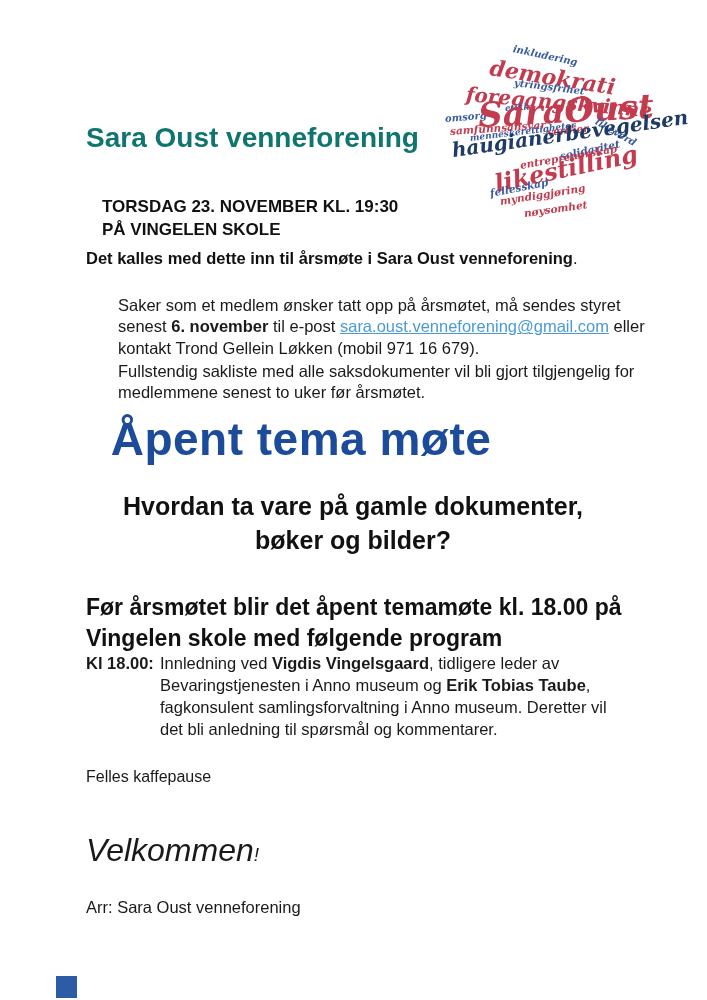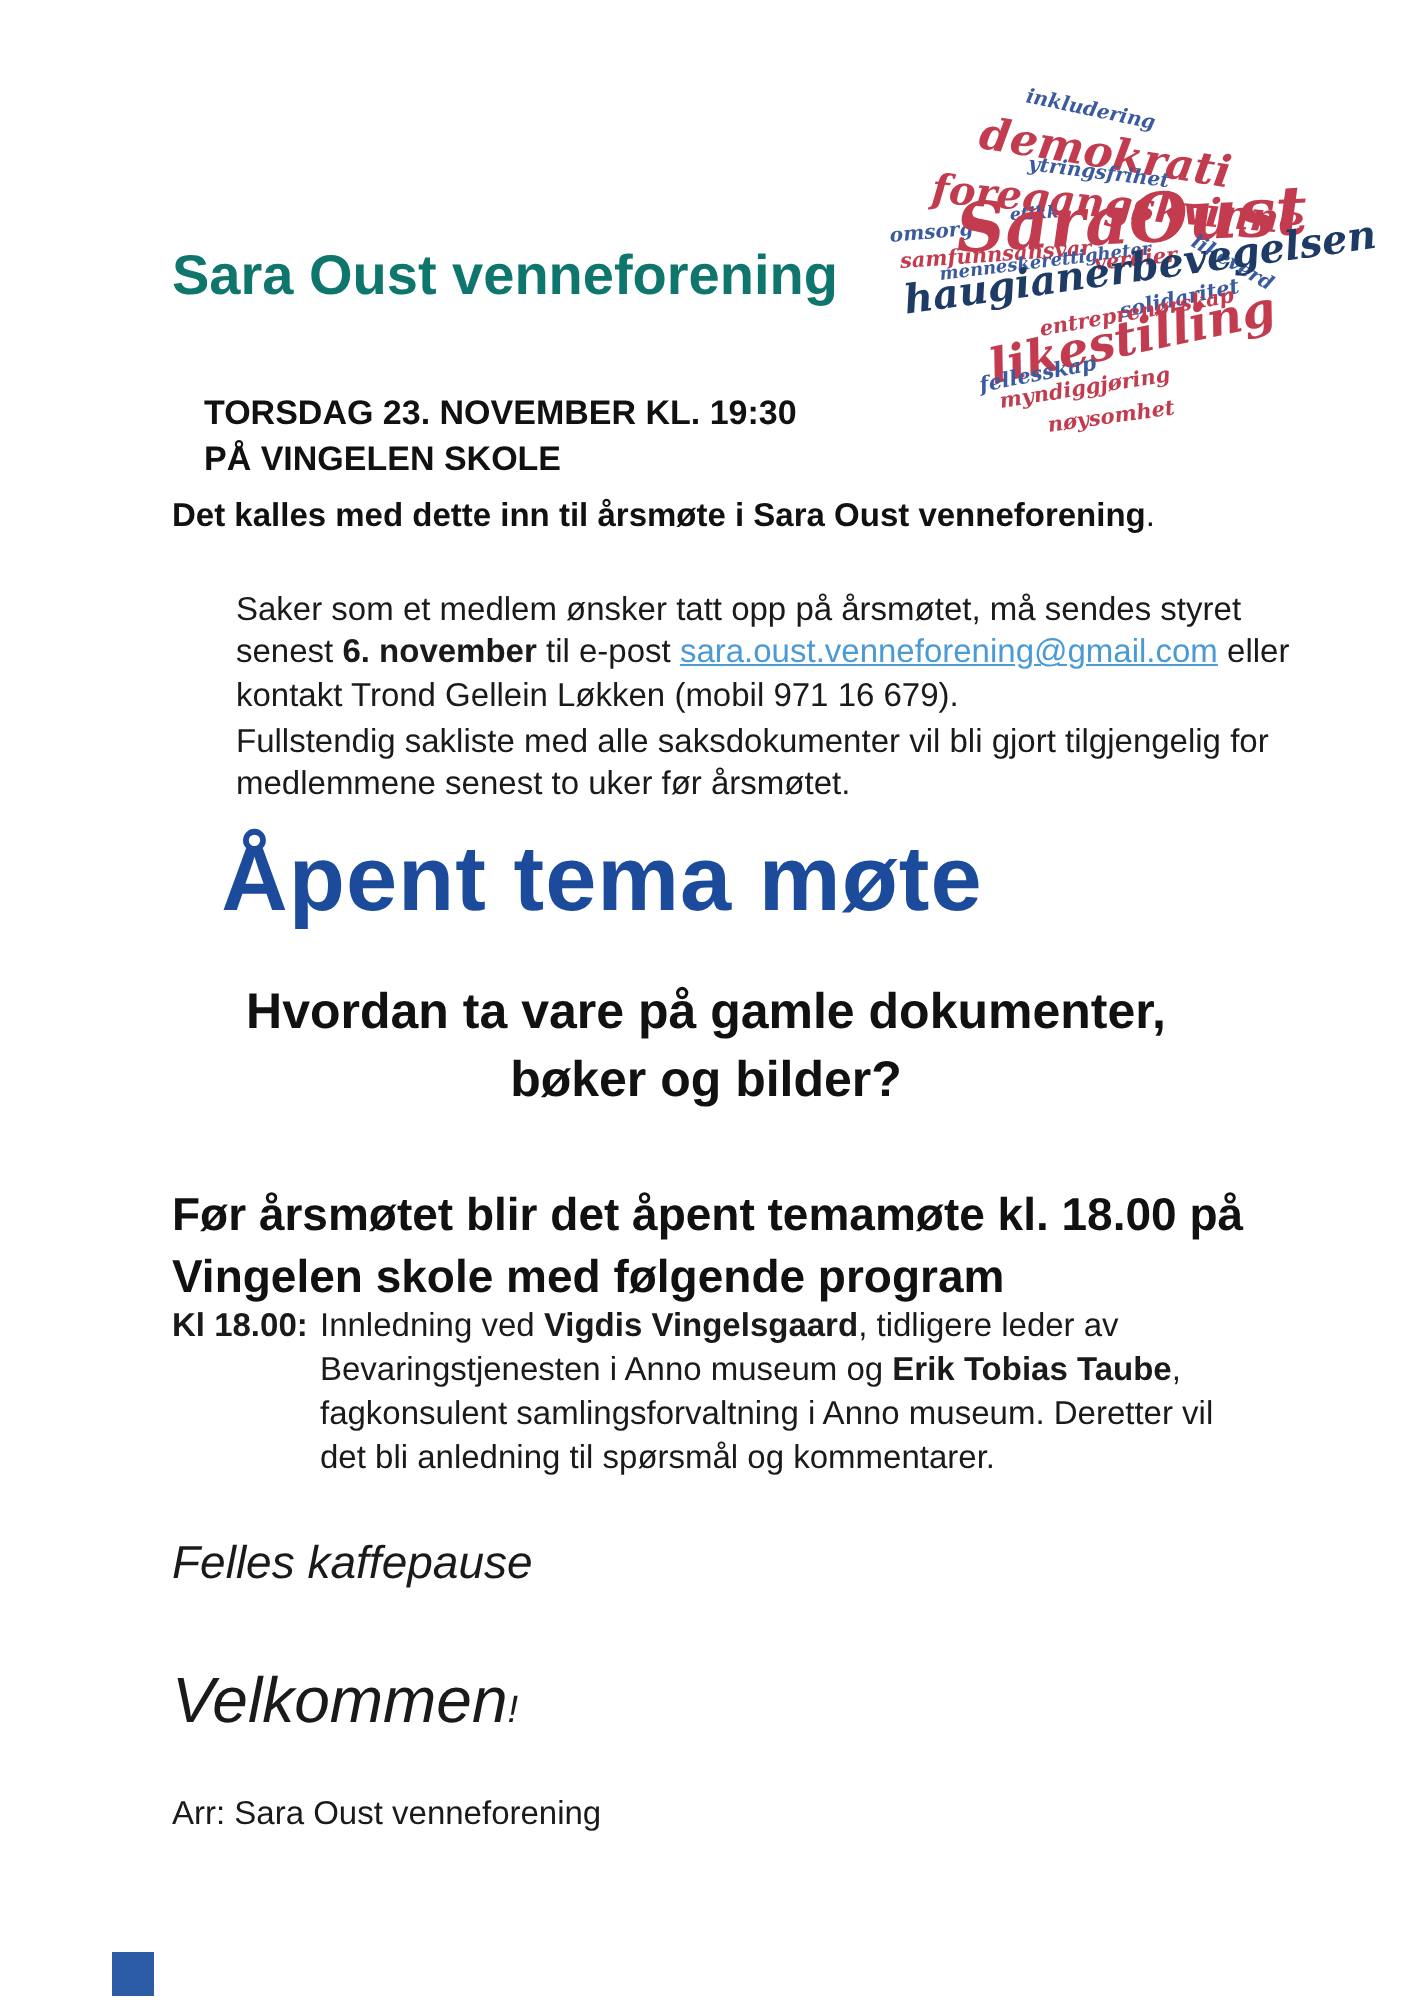--- a/index.html
+++ b/index.html
@@ -146,22 +146,21 @@
   }
   .program-desc {
     flex: 1;
   }
 
   
   .coffee {
     position: absolute;
     left: 86px;
     top: 768px;
-    font-size: 23px;
-    font-style: italic;
+    font-size: 16px;
     color: #1a1a1a;
   }
   .welcome {
     position: absolute;
     left: 86px;
     top: 832px;
     font-size: 32px;
     font-style: italic;
     color: #1a1a1a;
   }

